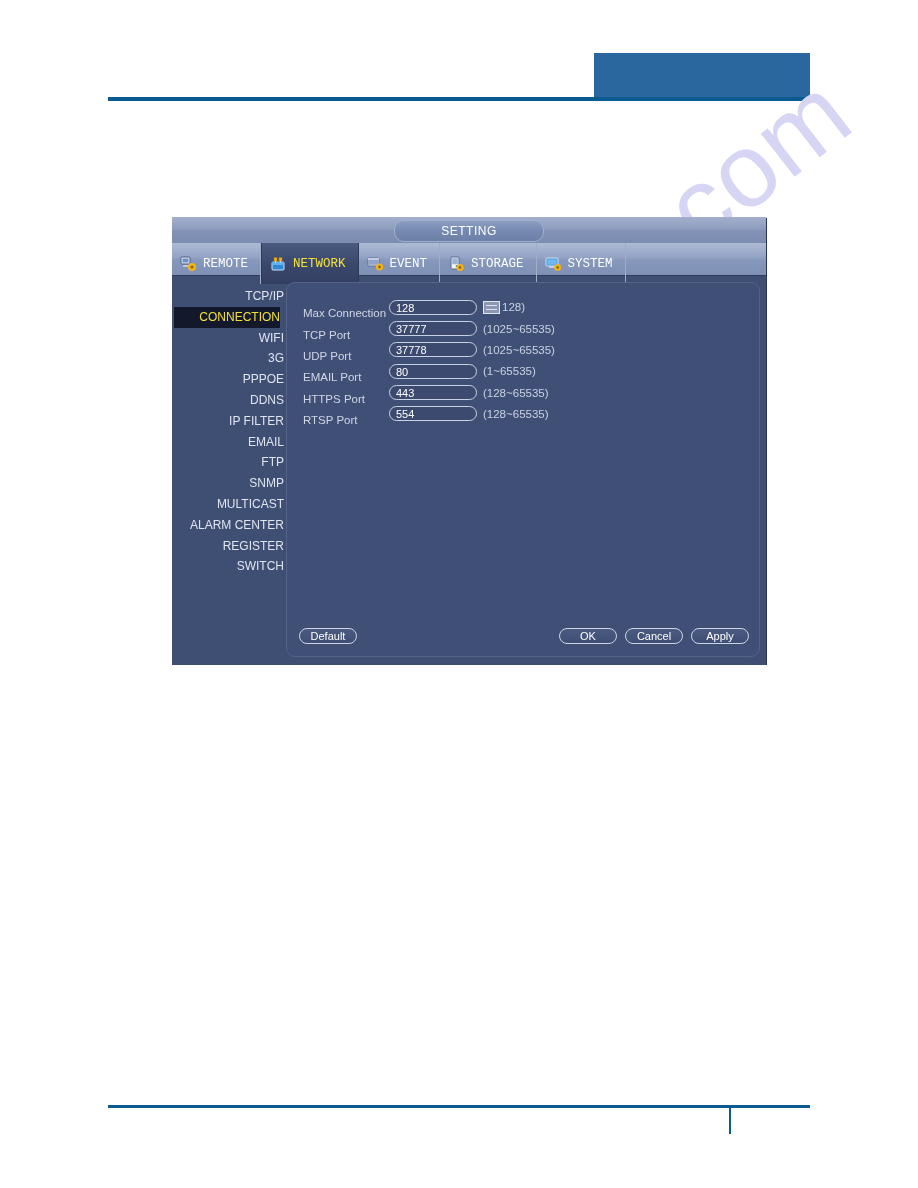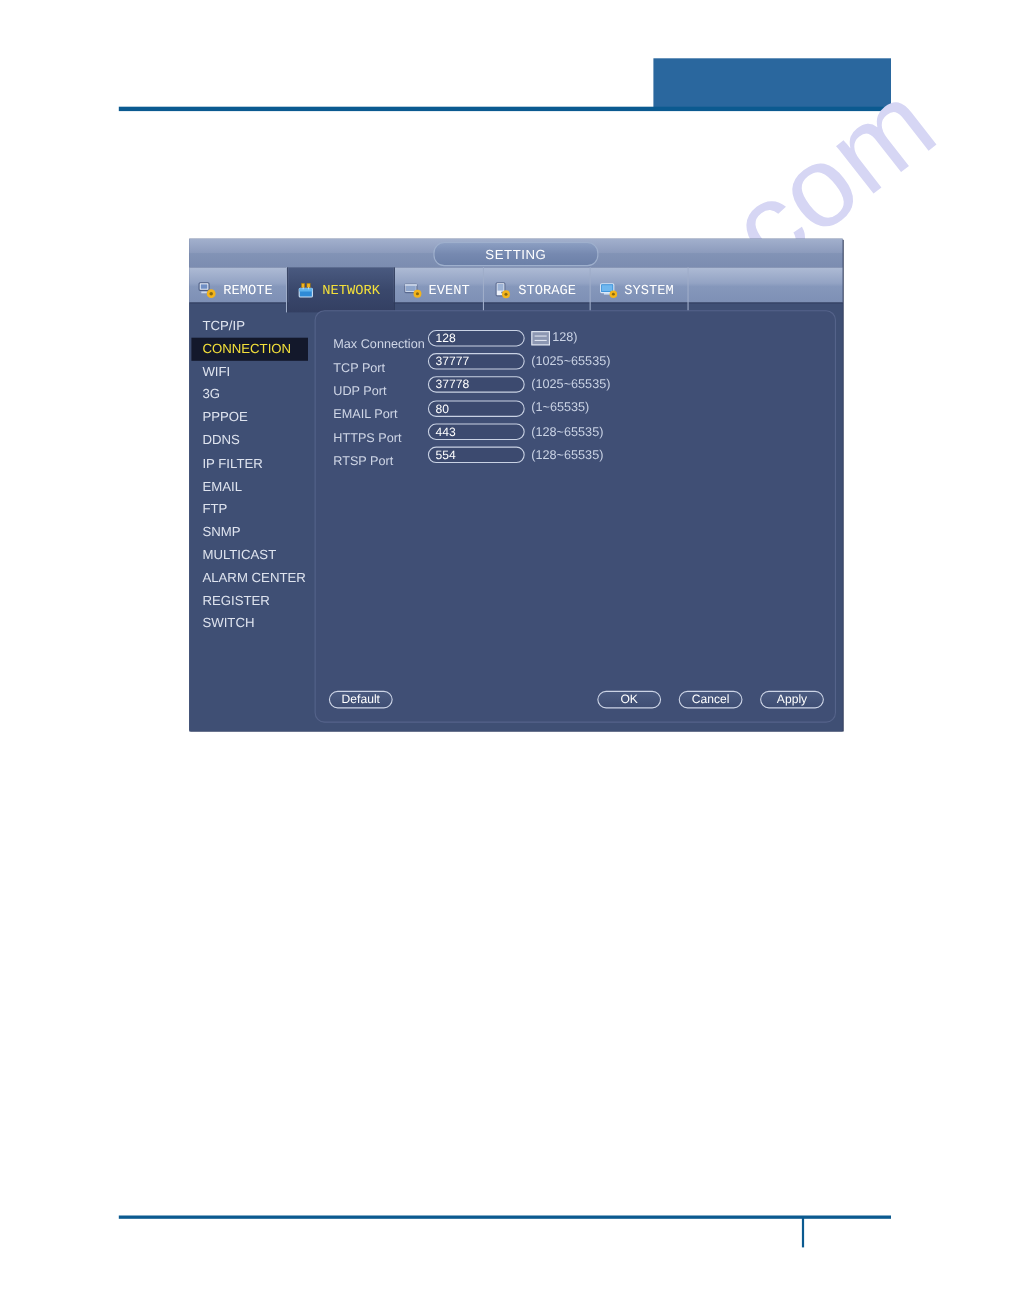--- a/index.html
+++ b/index.html
@@ -137,20 +137,21 @@
     display: flex;
     height: calc(447px - 26px - 32px);
     background: #3f4f74;
     padding: 6px 6px 8px 2px;
     box-sizing: border-box;
   }
   .sidebar {
     width: 110px;
     flex: 0 0 110px;
     padding-top: 4px;
+    text-align: right;
   }
   .side-item {
     height: 20.8px;
     line-height: 20.8px;
     padding-left: 10px;
     color: #dfe4ef;
     font-size: 12px;
     white-space: nowrap;
     box-sizing: border-box;
   }
@@ -249,21 +250,21 @@
     background: linear-gradient(to bottom, #4a5a80 0%, #3f4e74 100%);
     color: #ffffff;
     font-size: 11px;
     text-align: center;
     box-sizing: border-box;
     white-space: nowrap;
   }
   .btn-right-group {
     margin-left: auto;
     display: flex;
-    gap: 16px;
+    gap: 8px;
   }
 </style>
 </head>
 <body>
 
 <div id="page-header-block"></div>
 <div id="page-header-rule"></div>
 <div id="page-footer-rule"></div>
 <div id="page-footer-tick"></div>
 

